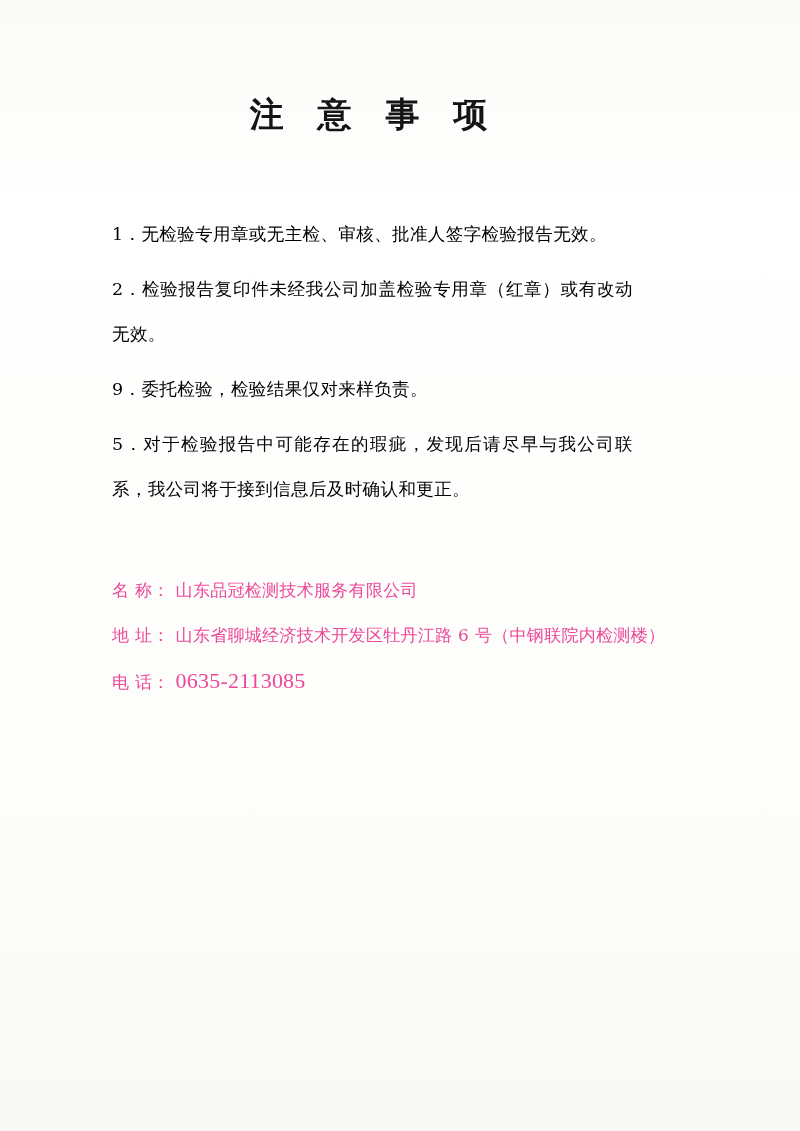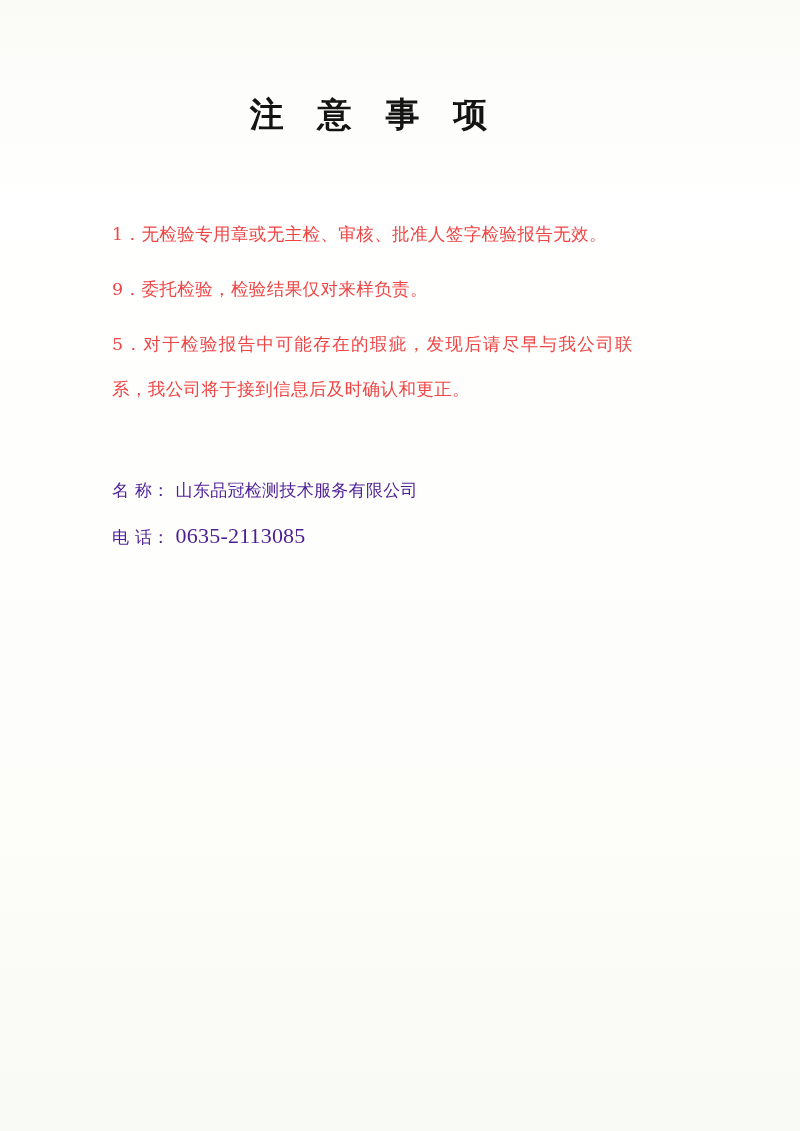--- a/index.html
+++ b/index.html
@@ -43,36 +43,36 @@
     color: #141414;
     text-indent: 11px;
   }
   .notice-list {
     margin-top: 74px;
   }
   .notice-item {
     font-family: "DejaVu Serif", serif;
     font-size: 17.5px;
     line-height: 45px;
-    color: #ef4444;
+    color: #000000;
     letter-spacing: 0.4px;
     margin: 0 0 10px 0;
     text-align: justify;
     padding-left: 16px;
     padding-right: 8px;
   }
   .contact-block {
     margin-top: 56px;
     padding-left: 16px;
   }
   .contact-row {
     font-family: "DejaVu Serif", serif;
     font-size: 17px;
     line-height: 45px;
-    color: #4c1d95;
+    color: #ec4899;
     letter-spacing: 0.3px;
     white-space: nowrap;
   }
   .contact-label {
     display: inline-block;
   }
   .contact-value {
     display: inline-block;
     margin-left: 6px;
   }
@@ -86,26 +86,30 @@
 <body>
 
 <div class="page"></div>
 
 <div class="sheet">
 
   <h1 class="doc-title">注 意 事 项</h1>
 
   <div class="notice-list">
     <p class="notice-item">1．无检验专用章或无主检、审核、批准人签字检验报告无效。</p>
+    <p class="notice-item">2．检验报告复印件未经我公司加盖检验专用章（红章）或有改动无效。</p>
     <p class="notice-item">9．委托检验，检验结果仅对来样负责。</p>
     <p class="notice-item">5．对于检验报告中可能存在的瑕疵，发现后请尽早与我公司联系，我公司将于接到信息后及时确认和更正。</p>
   </div>
 
   <div class="contact-block">
     <div class="contact-row">
       <span class="contact-label">名 称：</span><span class="contact-value">山东品冠检测技术服务有限公司</span>
     </div>
     <div class="contact-row">
+      <span class="contact-label">地 址：</span><span class="contact-value">山东省聊城经济技术开发区牡丹江路 6 号（中钢联院内检测楼）</span>
+    </div>
+    <div class="contact-row">
       <span class="contact-label">电 话：</span><span class="contact-value latin">0635-2113085</span>
     </div>
   </div>
 
 </div>
 
 </body></html>

